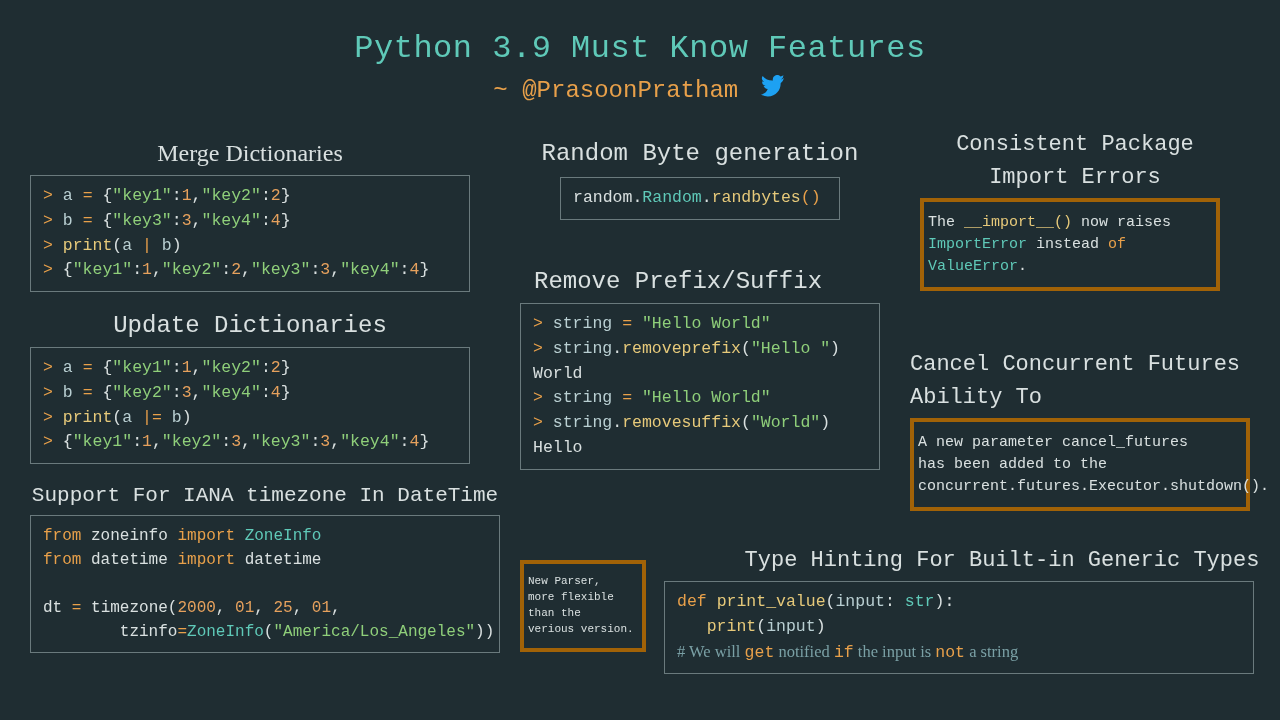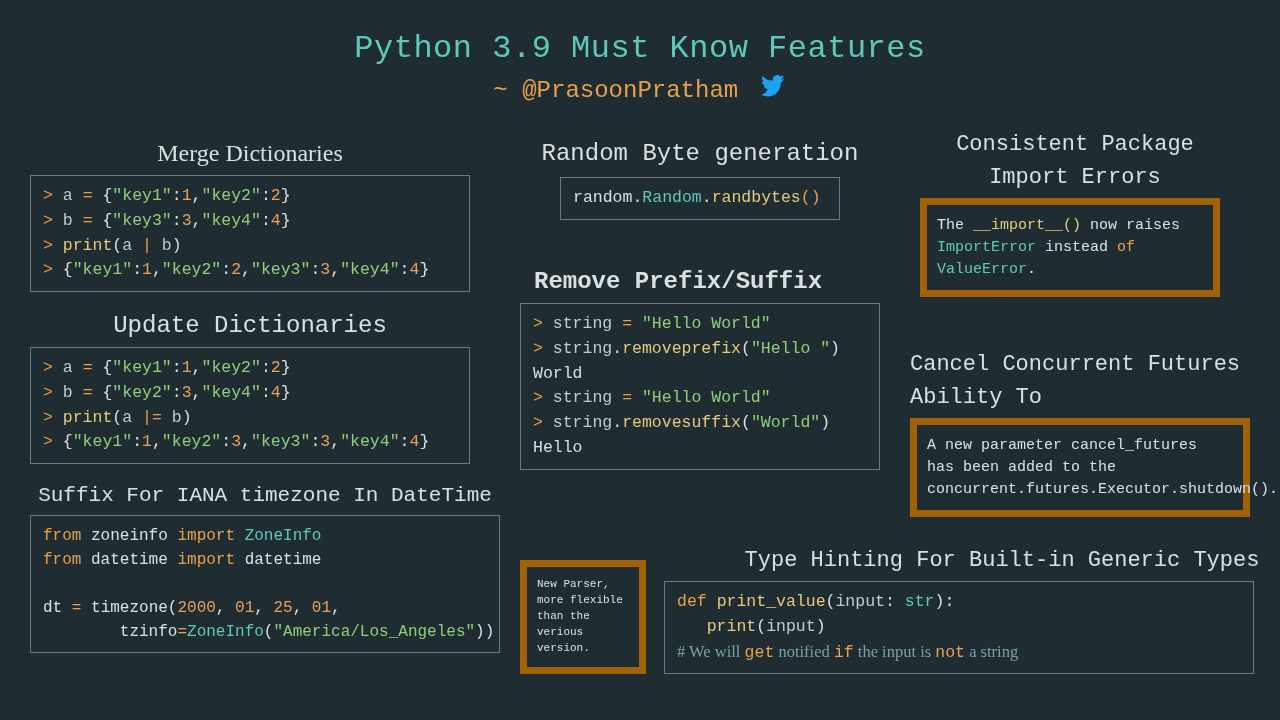--- a/index.html
+++ b/index.html
@@ -40,22 +40,22 @@
   }
   .code-box {
     border: 1px solid #6a7a7d;
     padding: 8px 12px;
     font-size: 16.5px;
     line-height: 1.5;
     white-space: pre;
     font-family: "Courier New", monospace;
   }
   .desc-box {
-    border: 7px solid #a16207;
-    padding: 10px 10px;
+    border: 4px solid #a16207;
+    padding: 10px 4px;
     font-size: 15px;
     line-height: 1.45;
     color: #d9e0e0;
   }
   
   .col1 { position: absolute; left: 30px; }
   .col2 { position: absolute; }
   .col3 { position: absolute; }
 
   
@@ -93,35 +93,35 @@
 
 <div class="col1" style="top:312px;">
   <div class="section-title" style="text-align:center;width:440px;">Update Dictionaries</div>
   <div class="code-box" id="code-update" style="width:440px;"><span class="op">&gt; </span><span class="v">a</span><span class="p"> </span><span class="op">=</span><span class="p"> {</span><span class="s">"key1"</span><span class="p">:</span><span class="n">1</span><span class="p">,</span><span class="s">"key2"</span><span class="p">:</span><span class="n">2</span><span class="p">}</span>
 <span class="op">&gt; </span><span class="v">b</span><span class="p"> </span><span class="op">=</span><span class="p"> {</span><span class="s">"key2"</span><span class="p">:</span><span class="n">3</span><span class="p">,</span><span class="s">"key4"</span><span class="p">:</span><span class="n">4</span><span class="p">}</span>
 <span class="op">&gt; </span><span class="fn">print</span><span class="p">(</span><span class="v">a</span><span class="op"> |= </span><span class="v">b</span><span class="p">)</span>
 <span class="op">&gt; </span><span class="p">{</span><span class="s">"key1"</span><span class="p">:</span><span class="n">1</span><span class="p">,</span><span class="s">"key2"</span><span class="p">:</span><span class="n">3</span><span class="p">,</span><span class="s">"key3"</span><span class="p">:</span><span class="n">3</span><span class="p">,</span><span class="s">"key4"</span><span class="p">:</span><span class="n">4</span><span class="p">}</span></div>
 </div>
 
 <div class="col1" style="top:484px;">
-  <div class="section-title" style="width:470px;text-align:center;font-size:21px;">Suffix For IANA timezone In DateTime</div>
+  <div class="section-title" style="width:470px;text-align:center;font-size:21px;">Support For IANA timezone In DateTime</div>
   <div class="code-box" id="code-iana" style="width:470px;font-size:16px;"><span class="kw">from</span><span class="p"> zoneinfo </span><span class="kw">import</span><span class="p"> </span><span class="ty">ZoneInfo</span>
 <span class="kw">from</span><span class="p"> datetime </span><span class="kw">import</span><span class="p"> datetime</span>
 <span class="p"></span>
 <span class="p">dt </span><span class="op">=</span><span class="p"> timezone(</span><span class="n">2000</span><span class="p">, </span><span class="n">01</span><span class="p">, </span><span class="n">25</span><span class="p">, </span><span class="n">01</span><span class="p">,</span>
 <span class="p">        tzinfo</span><span class="op">=</span><span class="ty">ZoneInfo</span><span class="p">(</span><span class="s">"America/Los_Angeles"</span><span class="p">))</span></div>
 </div>
 
 <div class="col2" style="left:515px;top:140px;width:370px;">
   <div class="section-title" style="text-align:center;">Random Byte generation</div>
   <div class="code-box" id="code-randbytes" style="width:280px;margin:10px auto 0;"><span class="p">random</span><span class="p">.</span><span class="ty">Random</span><span class="p">.</span><span class="fn">randbytes</span><span class="op">()</span></div>
 </div>
 
 <div class="col2" style="left:520px;top:268px;width:360px;">
-  <div class="section-title" style="text-align:left;margin-left:14px;font-weight:bold;">Remove Prefix/Suffix</div>
+  <div class="section-title" style="text-align:left;margin-left:14px;">Remove Prefix/Suffix</div>
   <div class="code-box" id="code-prefix" style="width:360px;"><span class="op">&gt; </span><span class="v">string</span><span class="p"> </span><span class="op">=</span><span class="p"> </span><span class="s">"Hello World"</span>
 <span class="op">&gt; </span><span class="v">string</span><span class="p">.</span><span class="fn">removeprefix</span><span class="p">(</span><span class="s">"Hello "</span><span class="p">)</span>
 <span class="p">World</span>
 <span class="op">&gt; </span><span class="v">string</span><span class="p"> </span><span class="op">=</span><span class="p"> </span><span class="s">"Hello World"</span>
 <span class="op">&gt; </span><span class="v">string</span><span class="p">.</span><span class="fn">removesuffix</span><span class="p">(</span><span class="s">"World"</span><span class="p">)</span>
 <span class="p">Hello</span></div>
 </div>
 
 <div class="col2 desc-box" style="left:520px;top:560px;width:126px;font-size:11px;white-space:pre-line;">New Parser,
  more flexible

